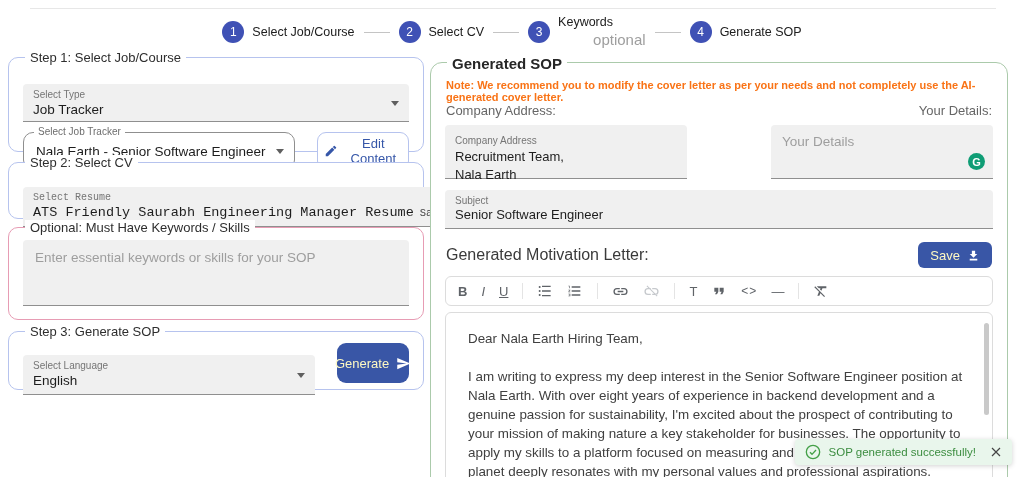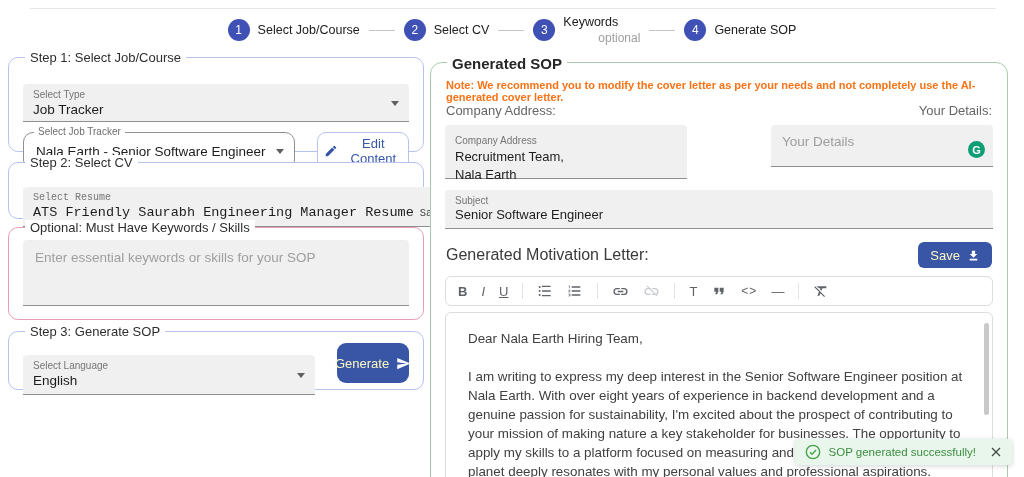--- a/index.html
+++ b/index.html
@@ -7,21 +7,21 @@
        font-family:"Liberation Sans",sans-serif;color:#1d1d1d;}
   .topline{position:absolute;top:8px;left:30px;width:966px;height:1px;background:#e7e7e7;}
 
   
   .stepper{position:absolute;left:0;right:0;top:15px;display:flex;justify-content:center;align-items:center;gap:9px;}
   .step{display:flex;align-items:center;gap:8px;cursor:pointer;}
   .circle{width:22px;height:22px;border-radius:50%;background:#3f51b5;color:#fff;font-size:12px;
           display:flex;align-items:center;justify-content:center;flex:0 0 22px;}
   .slabel{font-size:12.5px;color:#202020;white-space:nowrap;}
   .lblcol{display:flex;flex-direction:column;line-height:1.25;}
-  .sub{font-size:12px;color:#9e9e9e;margin-left:35px;}
+  .sub{font-size:15px;color:#9e9e9e;margin-left:35px;}
   .conn{width:26px;height:1px;background:#c4c4c4;}
 
   
   .fs{position:absolute;border:1px solid #b6c3ee;border-radius:10px;box-sizing:border-box;background:#fff;}
   .fs>.legend{position:absolute;top:-8px;left:16px;background:#fff;padding:0 5px;font-size:13px;color:#2e2e2e;white-space:nowrap;}
   .fs-pink{border-color:#e79cb4;}
   .fs-green{border-color:#abcaab;border-radius:12px;}
   #f1{left:8px;top:57px;width:416px;height:95px;padding:14px 14px 0;}
   #f2{left:8px;top:162px;width:416px;height:57px;padding:12px 14px 0;}
   #f3{left:8px;top:227px;width:416px;height:93px;padding:12px 14px 0;}
@@ -60,21 +60,21 @@
   #gen-btn{width:72px;height:40px;}
   #save-btn{height:26px;padding:0 12px;border-radius:6px;align-self:center;}
 
   
   .note{font-size:11px;font-weight:bold;color:#f97316;margin:4px 1px 0;}
   .addr-heads{display:flex;justify-content:space-between;font-size:13px;color:#666;margin:0 1px 7px;}
   .addr-row{display:flex;gap:36px;margin-bottom:11px;}
   .fillbox{position:relative;background:#f0f0f0;border-bottom:1px solid #8f8f8f;border-radius:4px 4px 0 0;box-sizing:border-box;}
   .addr-box{flex:1;height:54px;padding:5px 10px;}
   .addr-val{font-size:13px;color:#1d1d1d;white-space:pre-line;line-height:1.35;}
-  .details-box{flex:1;height:42px;margin-left:48px;}
+  .details-box{flex:1;height:54px;margin-left:48px;}
   .details-ta{position:absolute;inset:0;background:transparent;border:none;outline:none;resize:none;
               padding:9px 26px 9px 11px;font-size:13.5px;color:#1d1d1d;}
   .gicon{position:absolute;right:8px;bottom:8px;width:17px;height:17px;border-radius:50%;background:#0f9d75;
          color:#fff;font-size:11px;font-weight:bold;display:flex;align-items:center;justify-content:center;}
   .subject-box{height:39px;padding:4px 10px;display:flex;flex-direction:column;justify-content:space-between;margin-bottom:13px;}
   .letter-row{display:flex;justify-content:space-between;align-items:center;margin:0 1px 8px;}
   .letter-title{font-size:16px;color:#3a3a3a;}
 
   
   .toolbar{display:flex;align-items:center;gap:14px;border:1px solid #dcdcdc;border-radius:6px;height:28px;

